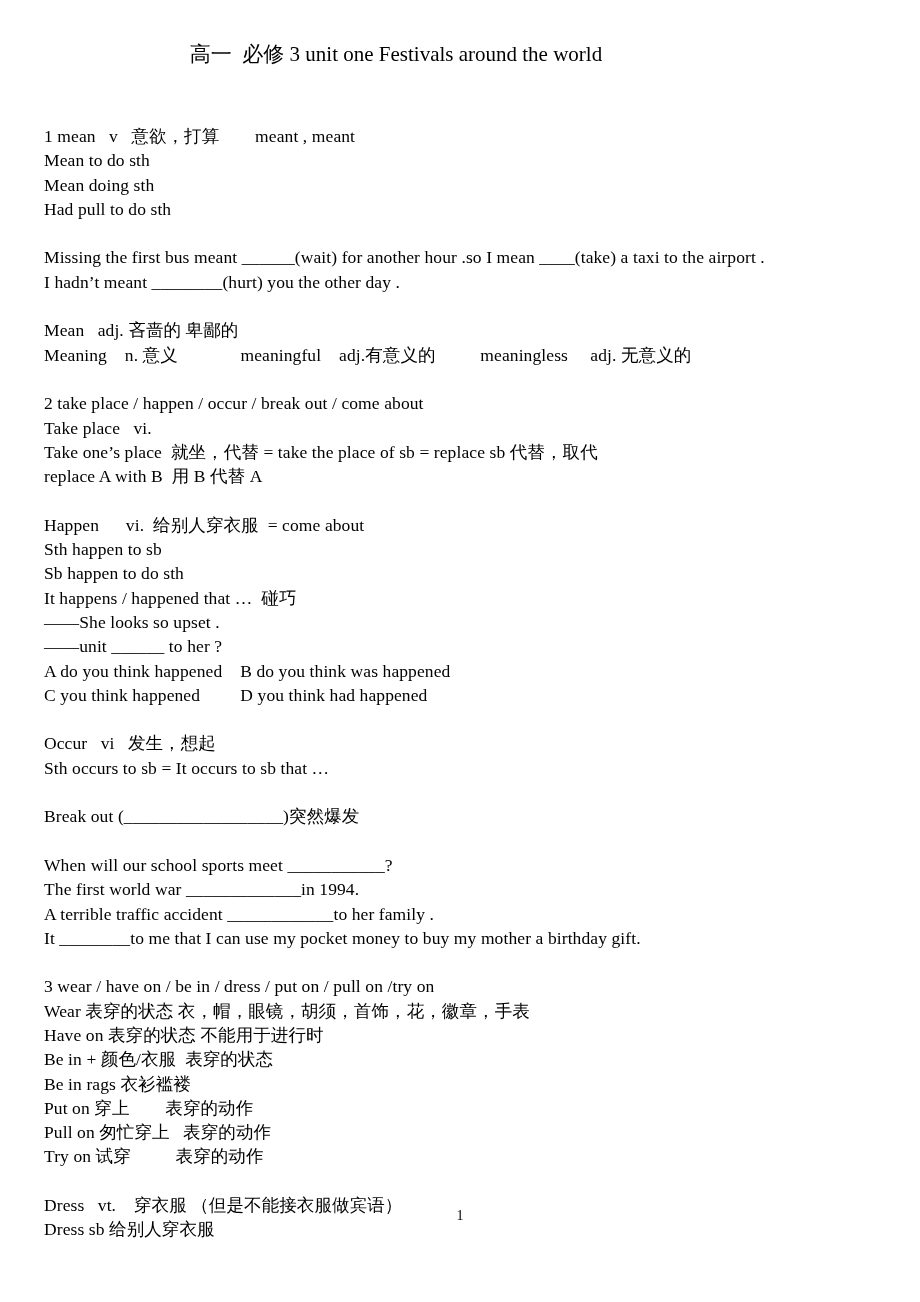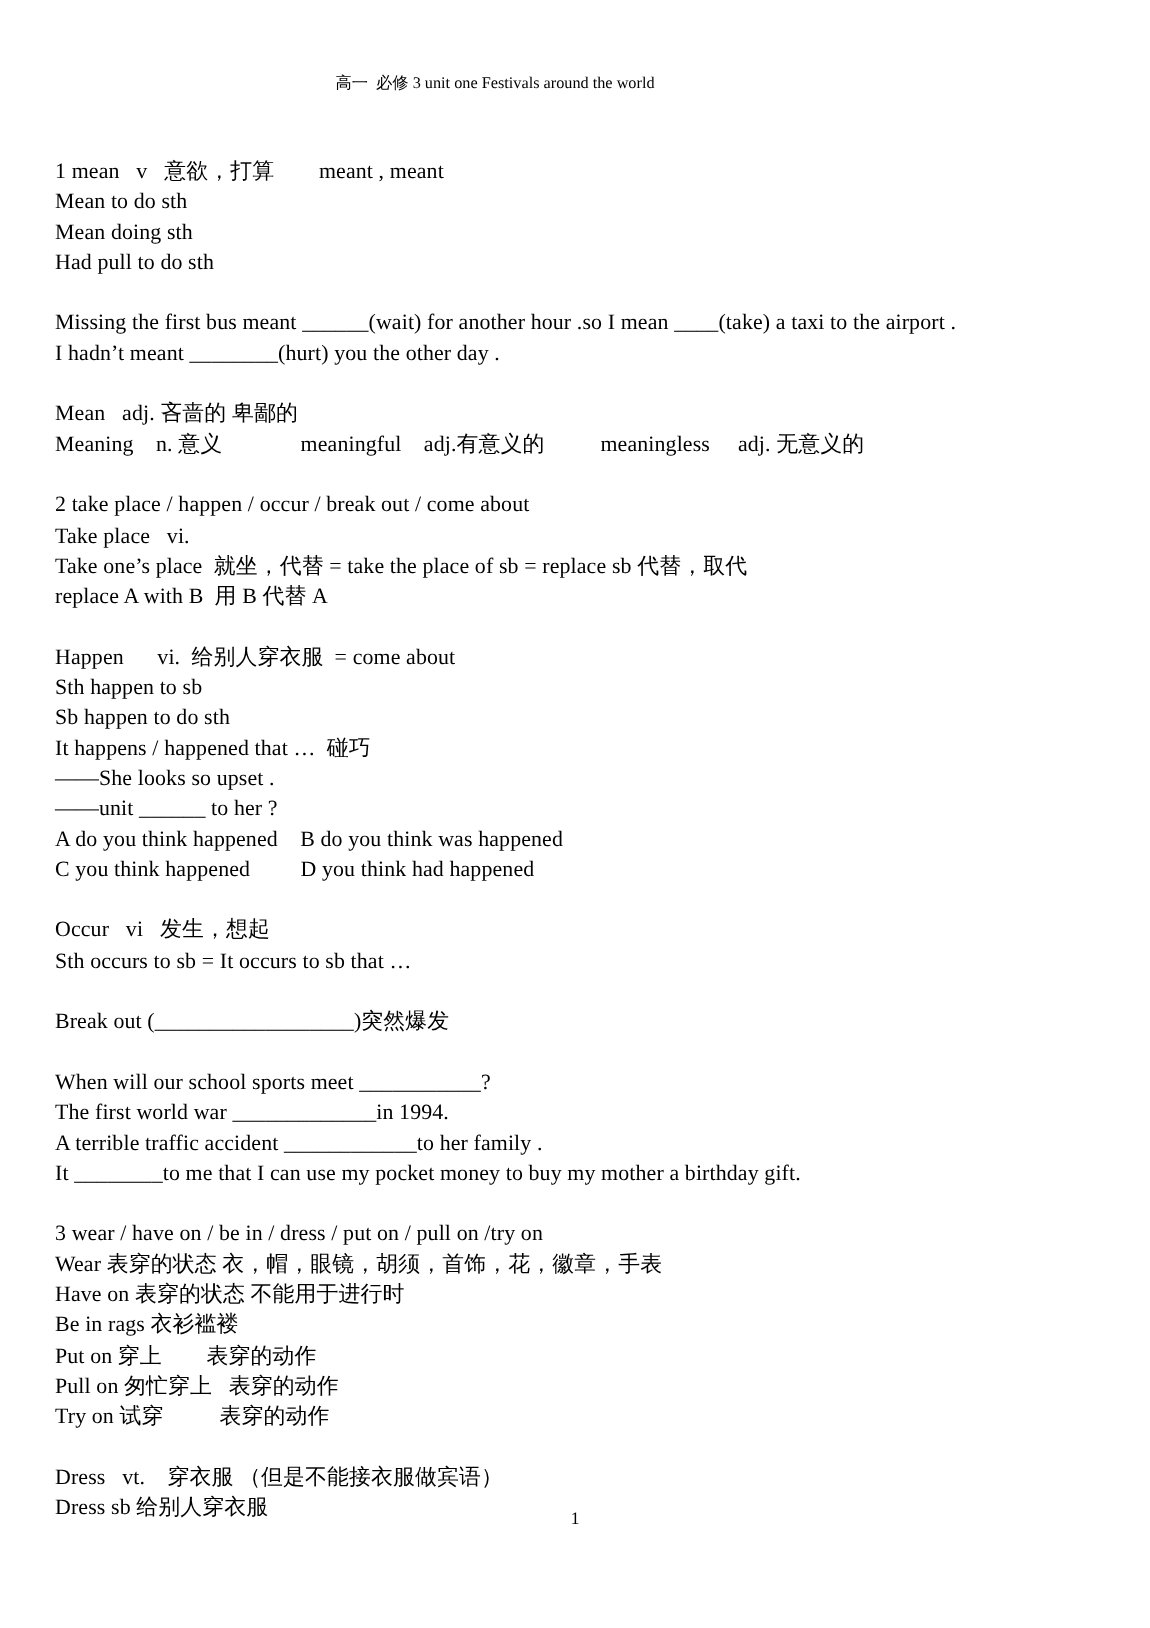--- a/index.html
+++ b/index.html
@@ -17,25 +17,25 @@
   }
   .page {
     position: relative;
     width: 920px;
     height: 1302px;
     background: #ffffff;
     box-sizing: border-box;
   }
   .doc-title {
     position: absolute;
-    top: 56px;
+    top: 44px;
     left: 0;
     width: 792px;
     text-align: center;
-    font-size: 13px;
+    font-size: 21px;
     line-height: 20px;
     white-space: pre;
   }
   .body-block {
     position: absolute;
     left: 44px;
     top: 92px;
     width: 840px;
     margin-top: 32px;
   }
@@ -97,20 +97,21 @@
     <div class="ln">Break out (__________________)突然爆发</div>
     <div class="ln spacer"></div>
     <div class="ln">When will our school sports meet ___________?</div>
     <div class="ln">The first world war _____________in 1994.</div>
     <div class="ln">A terrible traffic accident ____________to her family .</div>
     <div class="ln">It ________to me that I can use my pocket money to buy my mother a birthday gift.</div>
     <div class="ln spacer"></div>
     <div class="ln">3 wear / have on / be in / dress / put on / pull on /try on</div>
     <div class="ln">Wear 表穿的状态 衣，帽，眼镜，胡须，首饰，花，徽章，手表</div>
     <div class="ln">Have on 表穿的状态 不能用于进行时</div>
+    <div class="ln">Be in + 颜色/衣服  表穿的状态</div>
     <div class="ln">Be in rags 衣衫褴褛</div>
     <div class="ln">Put on 穿上        表穿的动作</div>
     <div class="ln">Pull on 匆忙穿上   表穿的动作</div>
     <div class="ln">Try on 试穿          表穿的动作</div>
     <div class="ln spacer"></div>
     <div class="ln">Dress   vt.    穿衣服 （但是不能接衣服做宾语）</div>
     <div class="ln">Dress sb 给别人穿衣服</div>
   </div>
 
   <div class="page-num">1</div>

